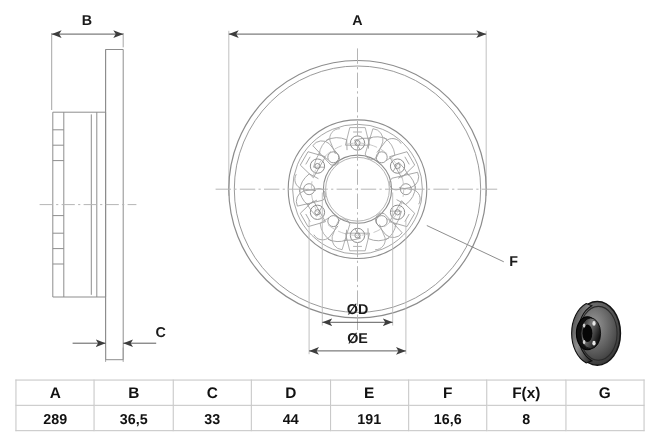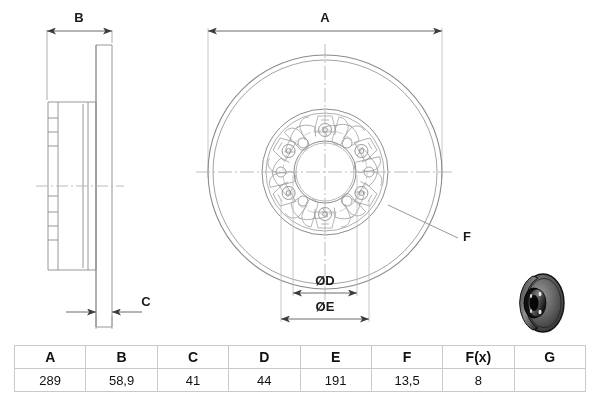--- a/index.html
+++ b/index.html
@@ -49,21 +49,21 @@
     color: #111111;
     height: 22px;
     padding: 0;
     font-size: 13px;
   }
   .spec-table tr.head-row td {
     font-weight: 700;
     font-size: 14px;
   }
   .spec-table tr.value-row td {
-    font-weight: 400;
+    font-weight: 700;
     font-size: 13px;
     margin-top: 20px;
   }
 </style>
 </head>
 <body>
 
 <div id="sheet">
 
   <svg id="drawing-svg" viewBox="0 0 600 400">
@@ -263,24 +263,24 @@
         <td>B</td>
         <td>C</td>
         <td>D</td>
         <td>E</td>
         <td>F</td>
         <td>F(x)</td>
         <td>G</td>
       </tr>
       <tr class="value-row">
         <td>289</td>
-        <td>58,9</td>
-        <td>41</td>
+        <td>36,5</td>
+        <td>33</td>
         <td>44</td>
         <td>191</td>
-        <td>13,5</td>
+        <td>16,6</td>
         <td>8</td>
         <td></td>
       </tr>
     </tbody>
   </table>
 
 </div>
 
 </body></html>

